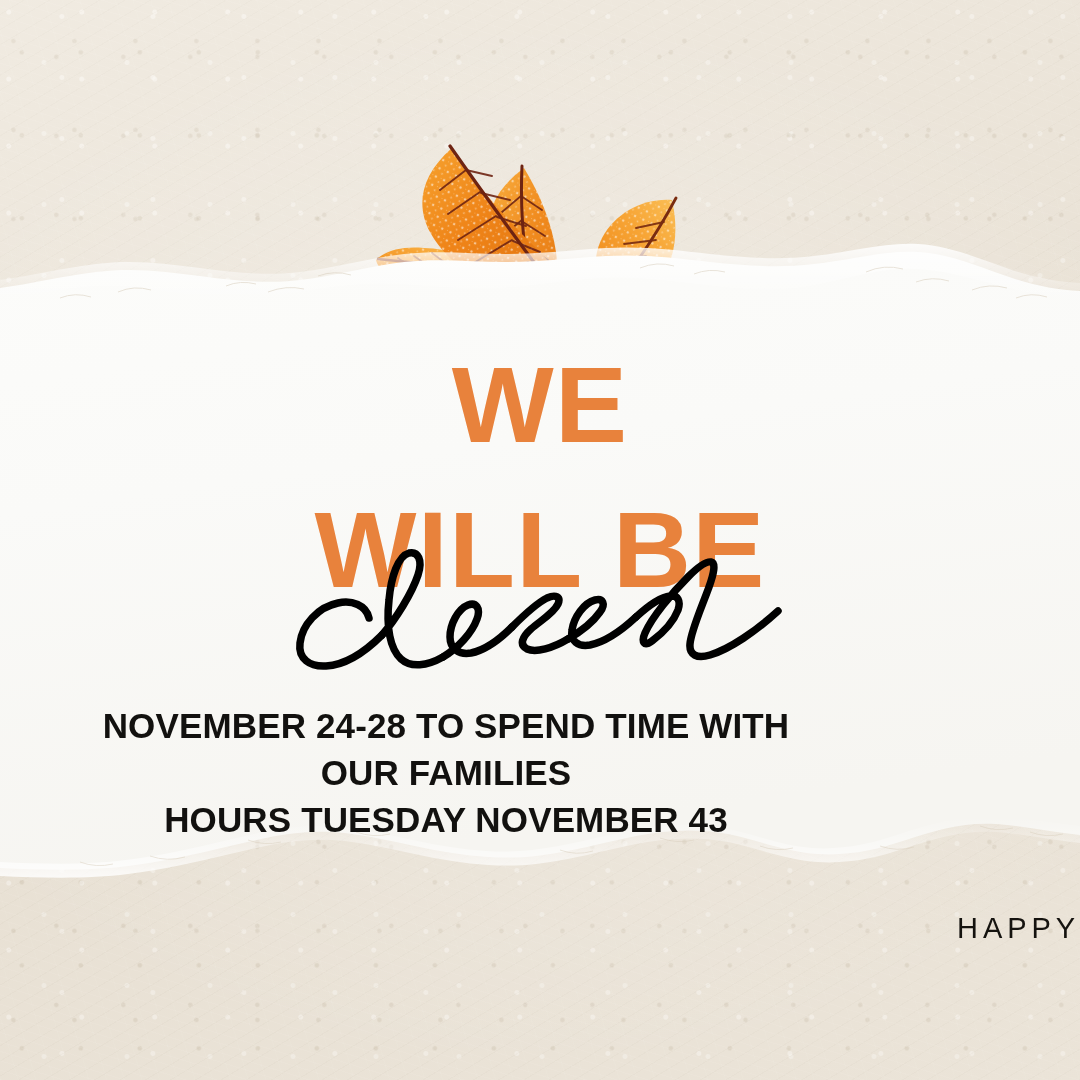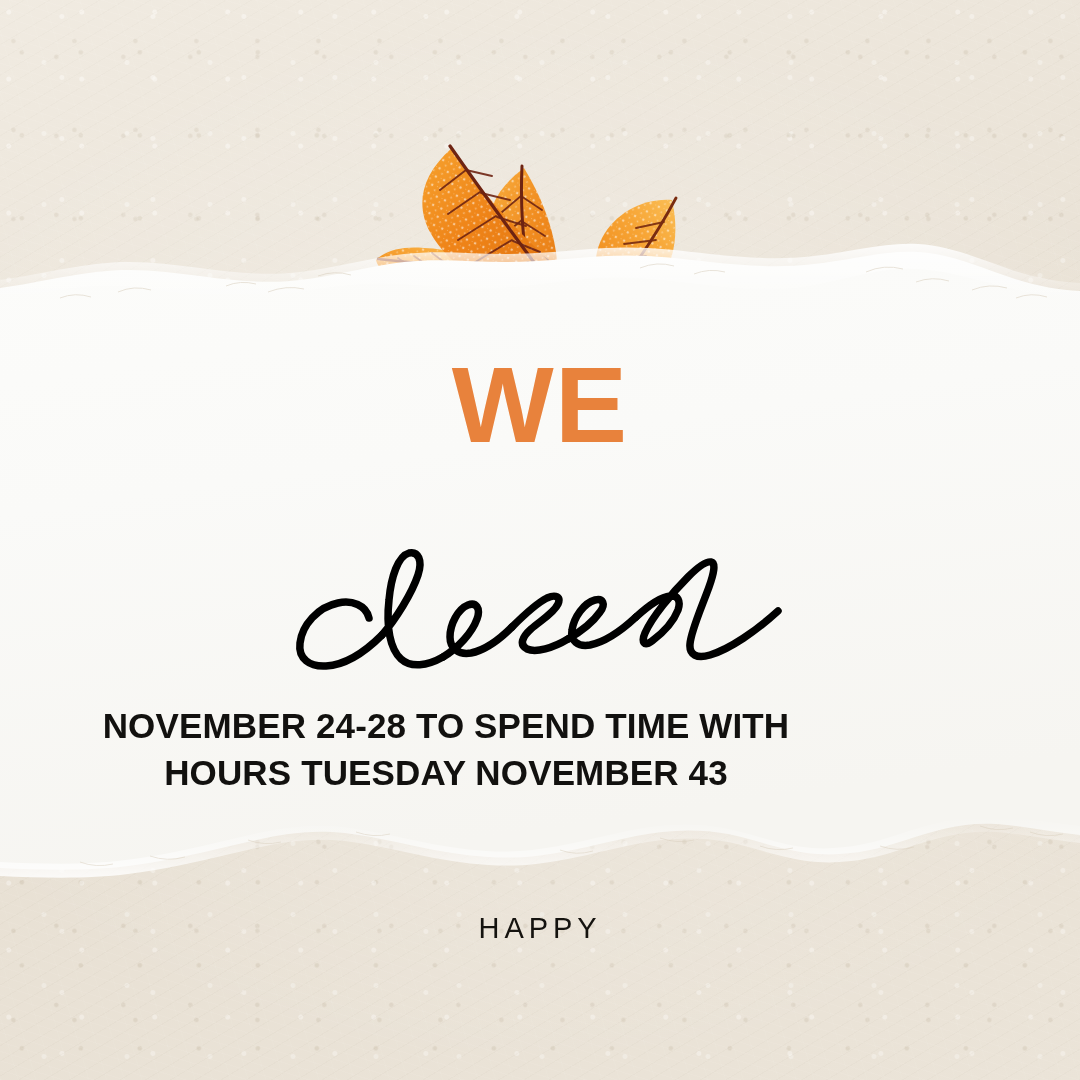--- a/index.html
+++ b/index.html
@@ -83,21 +83,21 @@
     font-weight:bold;
     font-size:35px;
     line-height:1.34;
     letter-spacing:.004em;
     white-space:nowrap;
   }
   .body-lines div { display:block; }
 
   .signoff {
     position:absolute; left:0; top:907px; width:1080px;
-    text-align:center;
+    text-align:right;
     color:#15130F;
     font-family:"Liberation Sans", sans-serif;
     font-weight:400;
     font-size:29px;
     line-height:1.45;
     letter-spacing:.17em;
     white-space:nowrap;
   }
   .signoff div { display:block; }
 </style>
@@ -285,20 +285,21 @@
       <path d="M880 846 q 17 6 34 1"></path>
       <path d="M980 826 q 16 6 33 2"></path>
       <path d="M1030 832 q 16 6 33 2"></path>
     </g>
   </svg>
 
   <div class="content">
 
     <div class="hl" id="hl1">WE</div>
 
+    <div class="hl" id="hl2">WILL BE</div>
 
     <div id="script-wrap">
       <svg viewBox="0 0 1080 140" width="1080" height="140" aria-label="closed">
         <title>closed</title>
         <g fill="none" stroke="#000000" stroke-width="7.5" stroke-linecap="round" stroke-linejoin="round">
 
           <path d="M369 73
                    C 366 60, 352 55, 338 58
                    C 318 62, 302 80, 300 98
                    C 298 114, 310 122, 326 121
@@ -342,20 +343,21 @@
                    C 716 18, 714 28, 709 42
                    C 701 64, 691 86, 690 99
                    C 689 110, 697 114, 710 110
                    C 730 104, 756 86, 778 66"></path>
         </g>
       </svg>
     </div>
 
     <div class="body-lines">
       <div>NOVEMBER 24-28 TO SPEND TIME WITH</div>
+      <div>OUR FAMILIES</div>
       <div>HOURS TUESDAY NOVEMBER 43</div>
     </div>
 
     <div class="signoff">
       <div>HAPPY</div>
     </div>
 
   </div>
 </div>
 

